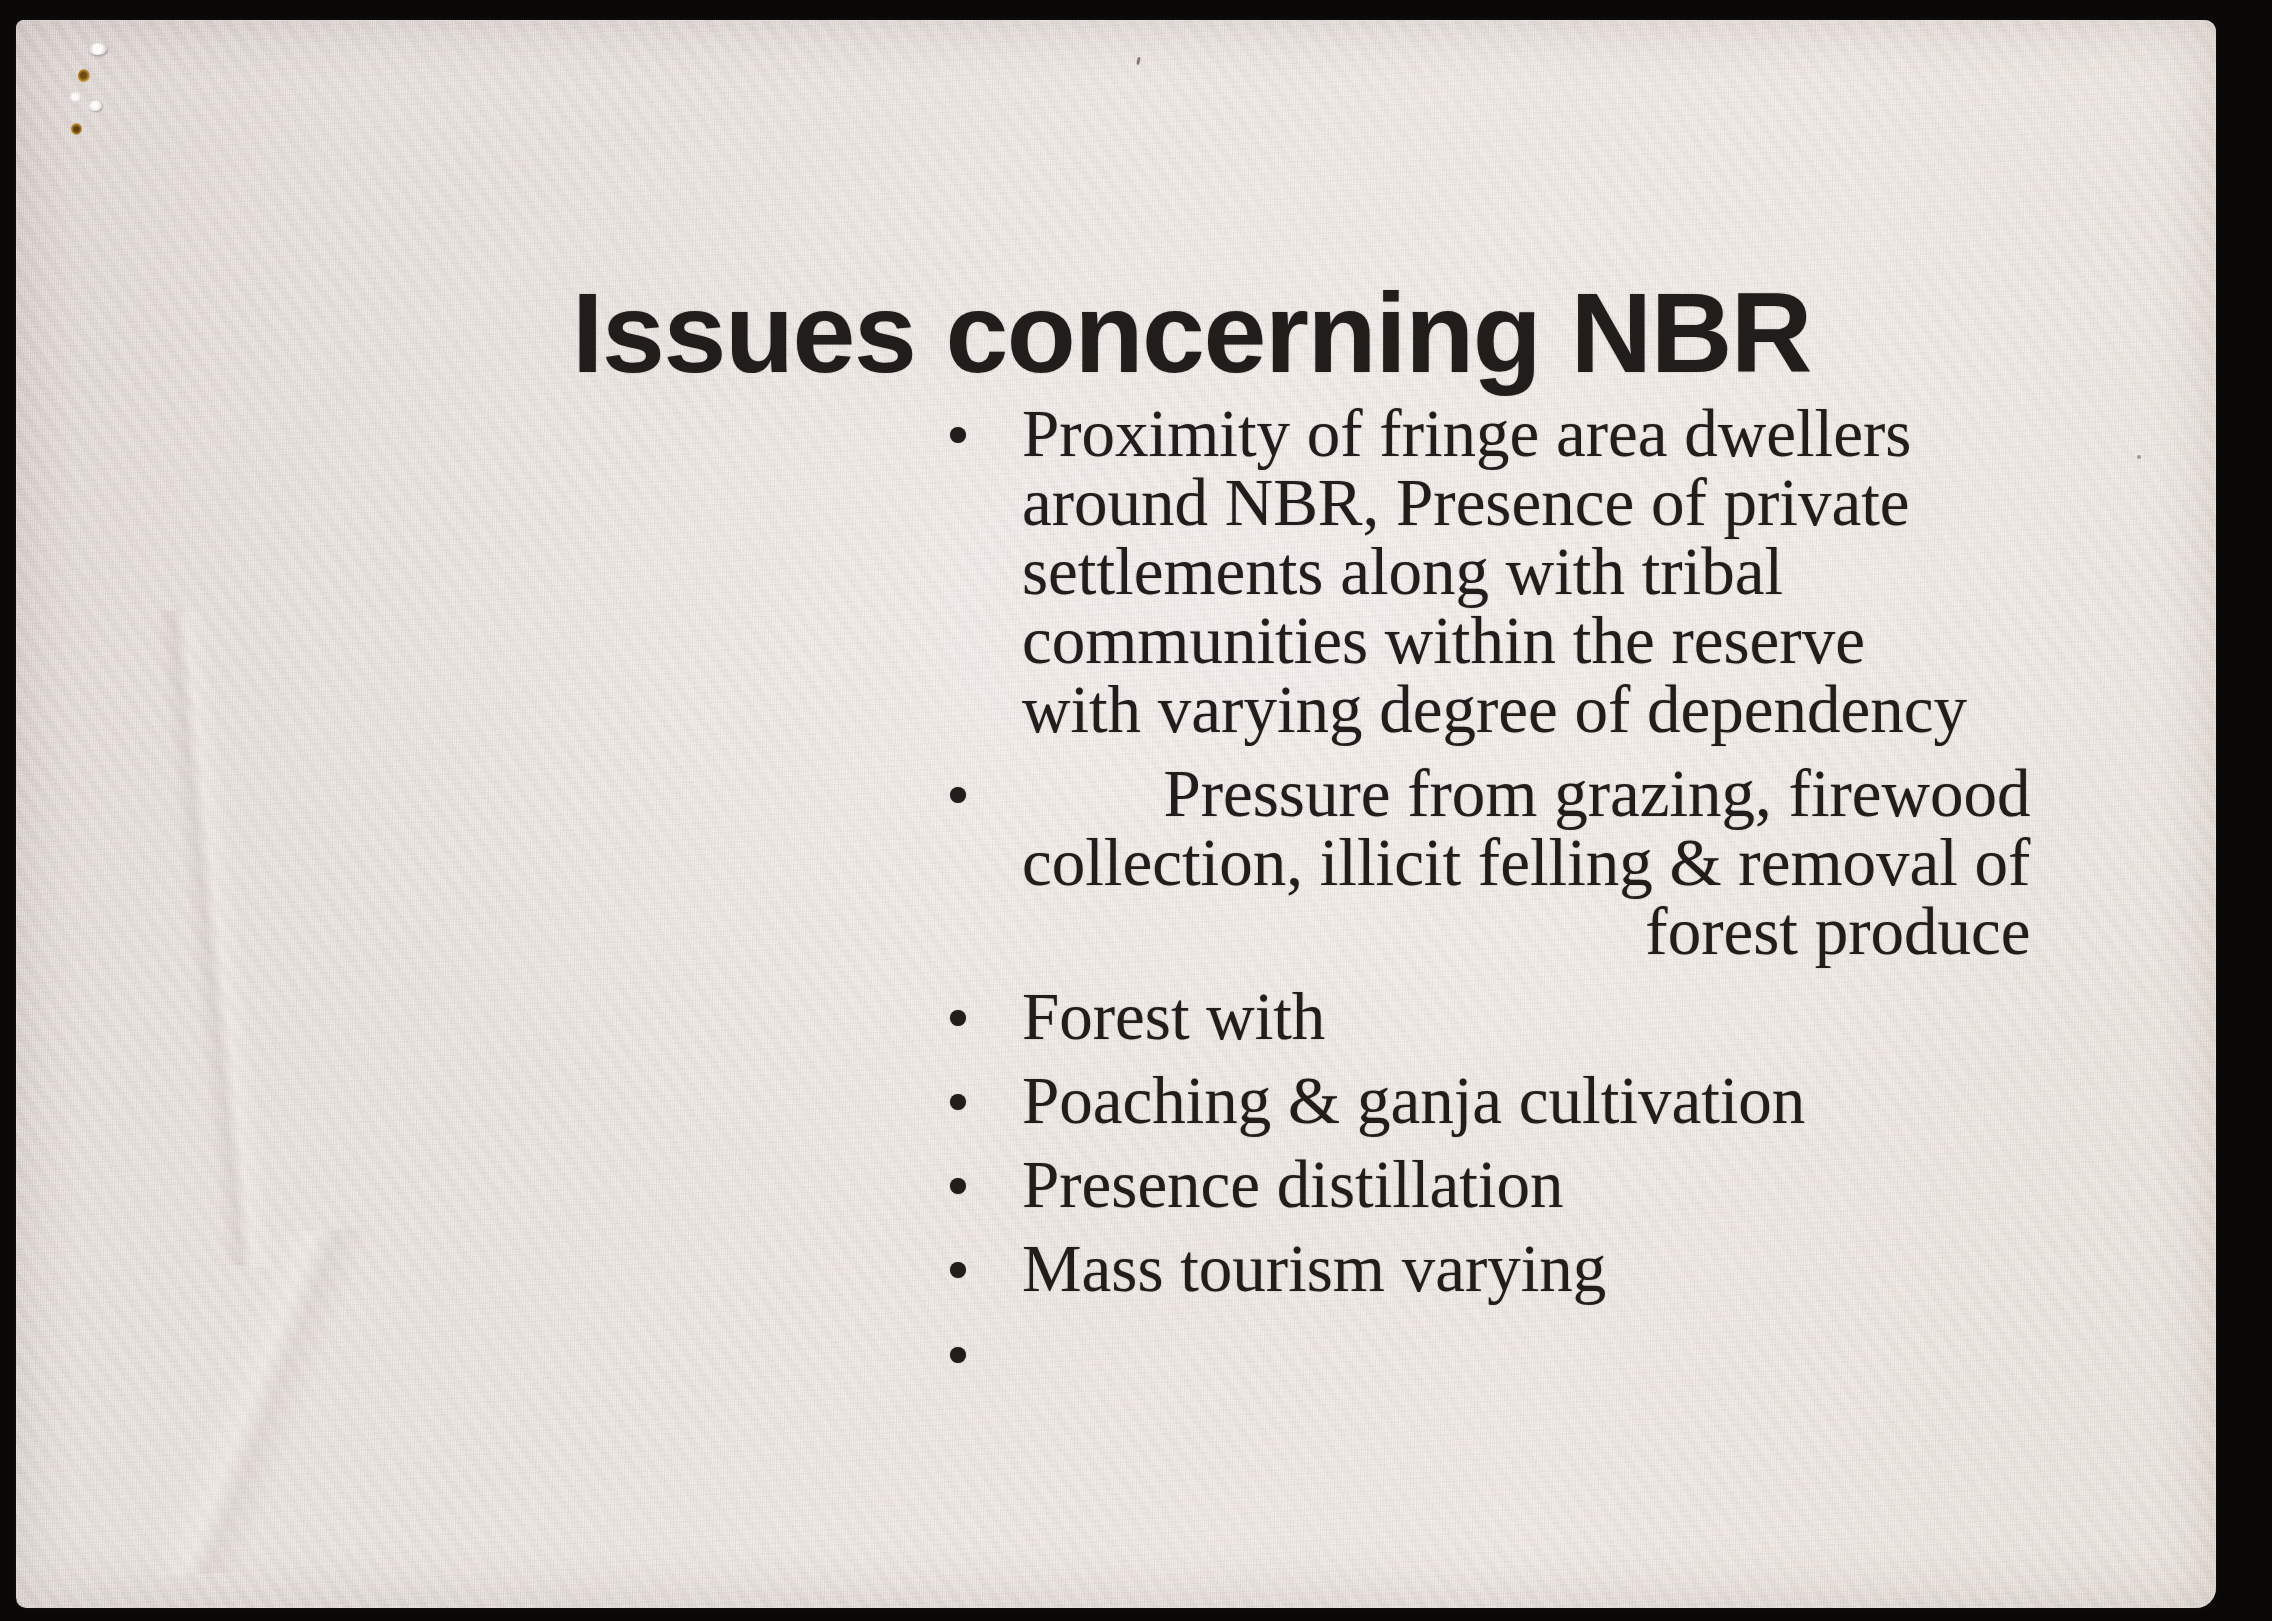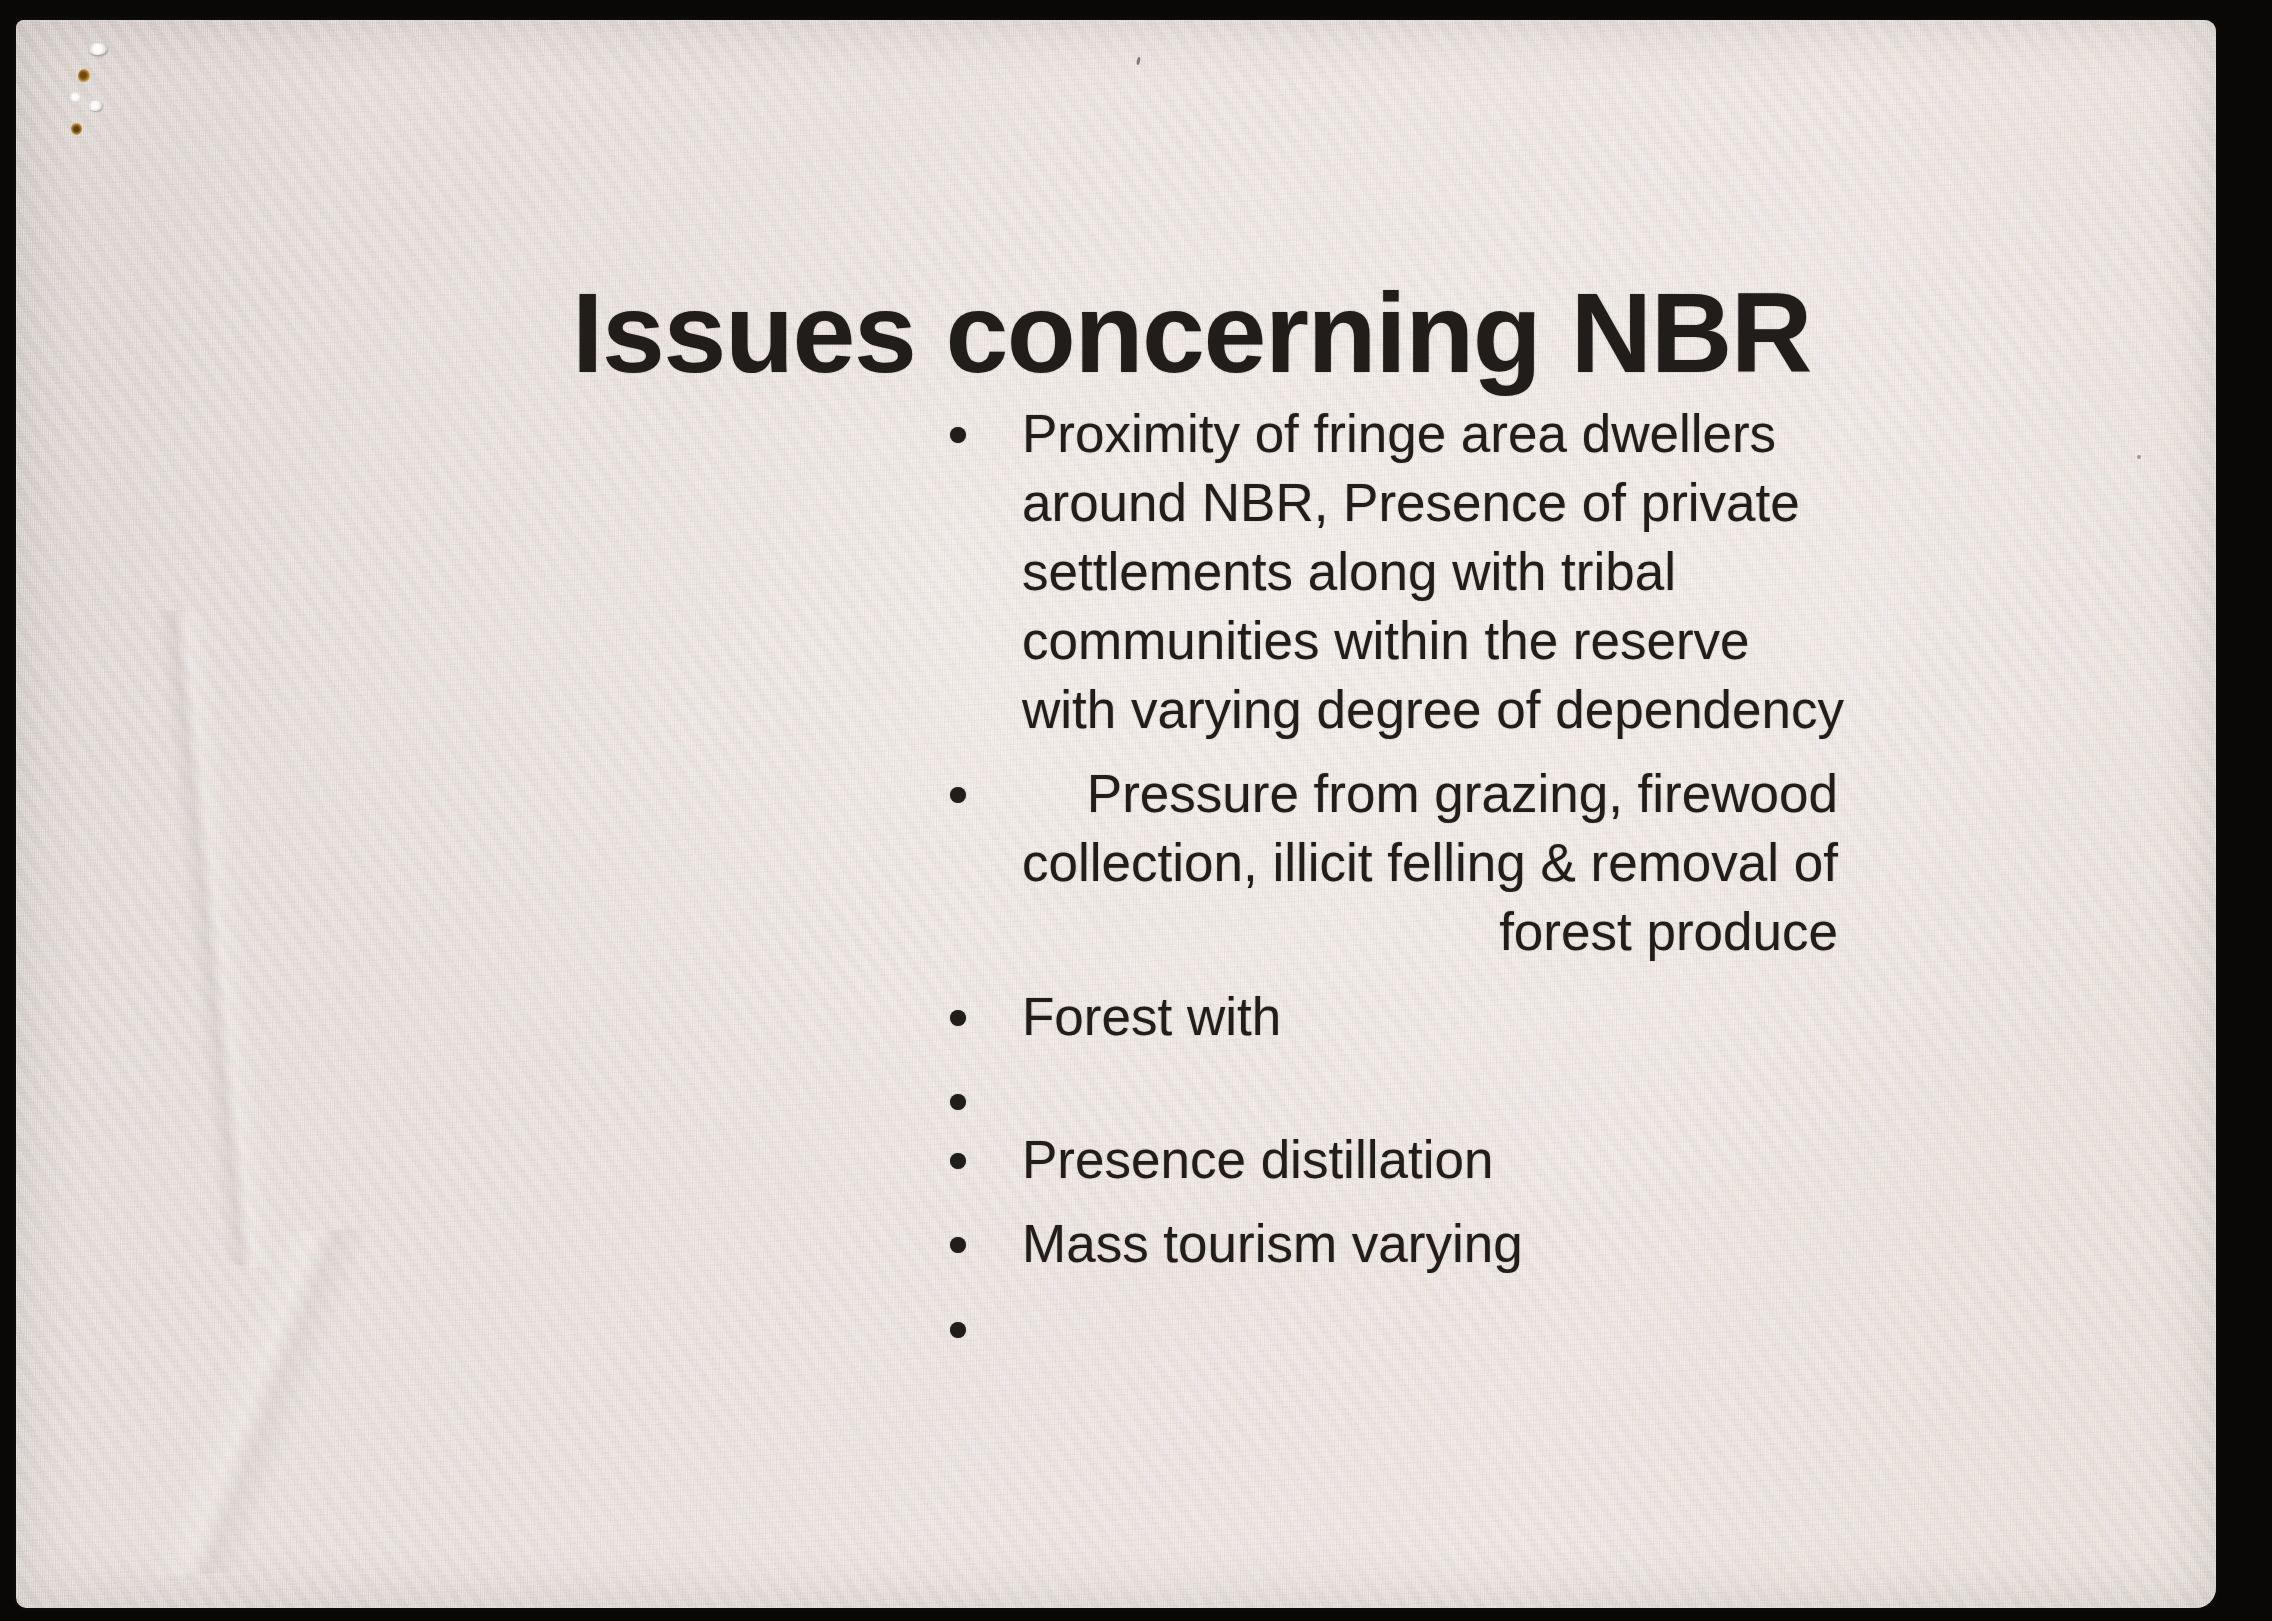--- a/index.html
+++ b/index.html
@@ -85,24 +85,25 @@
   }
   ul.bullets{
     position:absolute;
     left:934px;top:379px;
     margin:0;padding:0;
     list-style:none;
   }
   ul.bullets li{
     display:flex;
     align-items:flex-start;
-    font-size:53px;
+    font-size:67px;
     line-height:69px;
     color:var(--ink);
     text-shadow:0 0 1.4px rgba(33,29,27,0.32);
+    font-family:Liberation Serif, serif;
   }
   ul.bullets li + li{margin-top:15.3px;text-align:right;}
   .bdot{
     flex:0 0 auto;
     width:16px;height:16px;
     margin-top:28px;
     margin-right:56px;
     border-radius:50%;
     background:var(--ink);
     box-shadow:0 0 1px rgba(33,29,27,0.5);
@@ -143,20 +144,21 @@
       <span class="btext">Pressure from grazing, firewood
 collection, illicit felling &amp; removal of
 forest produce</span>
     </li>
     <li>
       <span class="bdot"></span>
       <span class="btext">Forest with</span>
     </li>
     <li>
       <span class="bdot"></span>
+      <span class="btext">Poaching &amp; ganja cultivation</span>
     </li>
     <li>
       <span class="bdot"></span>
       <span class="btext">Presence distillation</span>
     </li>
     <li>
       <span class="bdot"></span>
       <span class="btext">Mass tourism varying</span>
     </li>
     <li>

